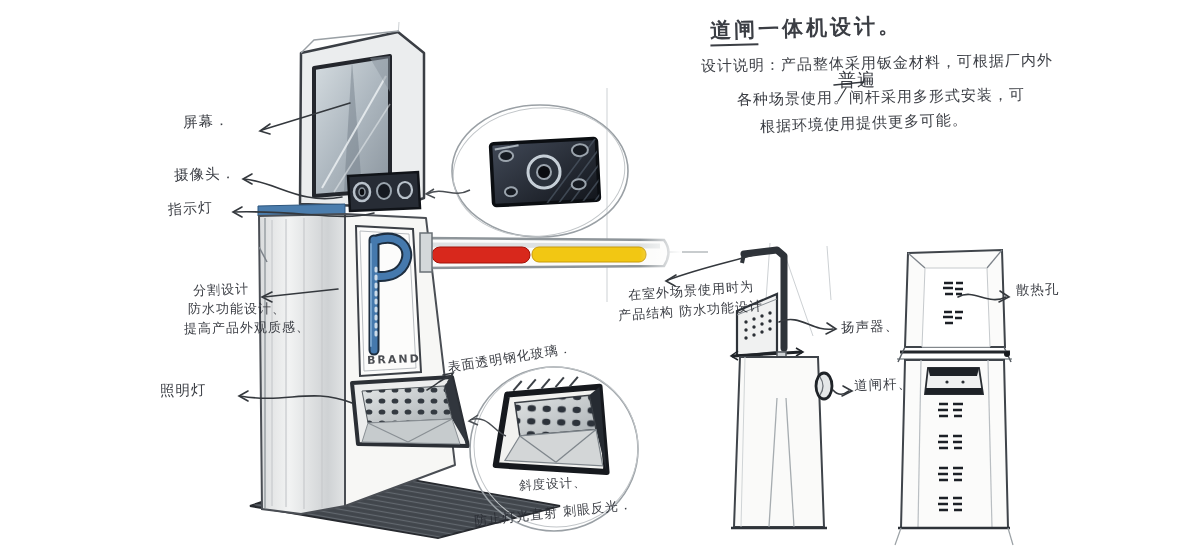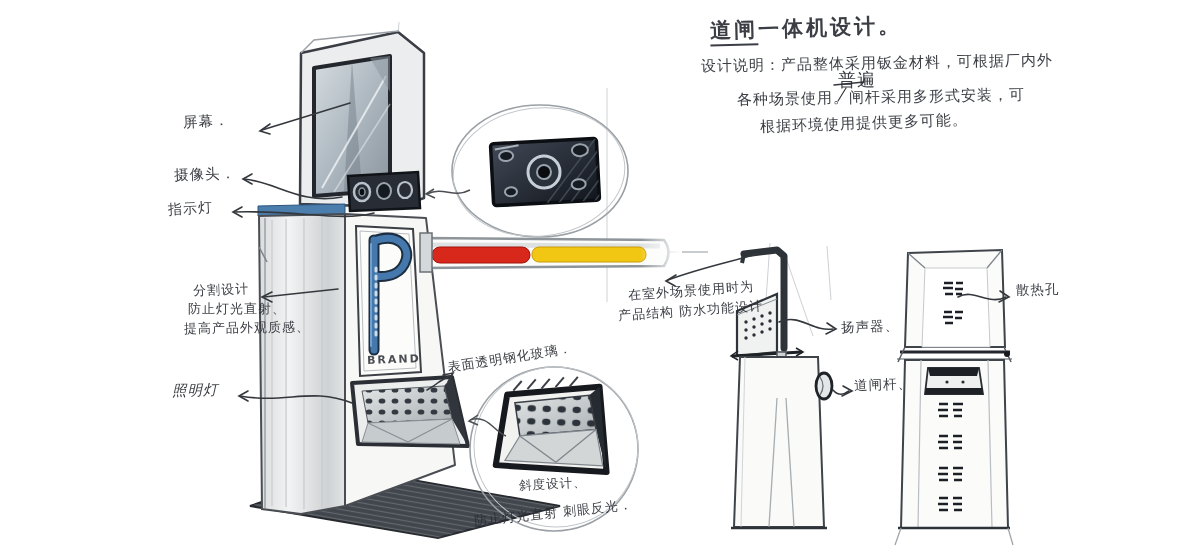--- a/index.html
+++ b/index.html
@@ -314,23 +314,23 @@
 </div>
 <div class="hw desc" style="left:701px;top:54px;">设计说明：产品整体采用钣金材料，可根据厂内外</div>
 <div class="hw" style="left:838px;top:68px;font-size:18px;">普遍</div>
 <div class="hw desc" style="left:737px;top:88px;">各种场景使用。闸杆采用多形式安装，可</div>
 <div class="hw desc" style="left:760px;top:114px;transform:rotate(-2deg);">根据环境使用提供更多可能。</div>
 
 <div class="hw" style="left:183px;top:112px;font-size:14.5px;transform:rotate(-3deg);">屏幕．</div>
 <div class="hw" style="left:174px;top:165px;font-size:14.5px;transform:rotate(-2deg);">摄像头．</div>
 <div class="hw" style="left:168px;top:200px;font-size:14px;transform:rotate(-3deg);">指示灯</div>
 <div class="hw small" style="left:193px;top:281px;transform:rotate(-2deg);">分割设计</div>
-<div class="hw small" style="left:188px;top:300px;">防止灯光直射、</div>
+<div class="hw small" style="left:188px;top:300px;">防水功能设计、</div>
 <div class="hw small" style="left:184px;top:319px;transform:rotate(-1deg);">提高产品外观质感、</div>
-<div class="hw" style="left:172px;top:381px;font-size:14.5px;transform:rotate(-1deg);font-style:italic;">照明灯</div>
+<div class="hw" style="left:160px;top:381px;font-size:14.5px;transform:rotate(-1deg);">照明灯</div>
 <div class="hw small" style="left:447px;top:349px;transform:rotate(-9deg);">表面透明钢化玻璃．</div>
 <div class="hw" style="left:519px;top:476px;font-size:12.5px;transform:rotate(-3deg);">斜度设计、</div>
 <div class="hw small" style="left:474px;top:504px;transform:rotate(-6deg);">防止灯光直射 刺眼反光．</div>
 <div class="hw small" style="left:628px;top:282px;transform:rotate(-4deg);">在室外场景使用时为</div>
 <div class="hw small" style="left:618px;top:302px;transform:rotate(-4deg);">产品结构 防水功能设计</div>
 <div class="hw" style="left:841px;top:318px;font-size:13.5px;transform:rotate(-2deg);">扬声器、</div>
 <div class="hw" style="left:854px;top:376px;font-size:13.5px;transform:rotate(-2deg);">道闸杆、</div>
 <div class="hw" style="left:1016px;top:281px;font-size:13.5px;transform:rotate(-1deg);font-family:Liberation Serif, serif;">散热孔</div>
 
 <div class="hw brand" style="left:367px;top:353px;">BRAND</div>

